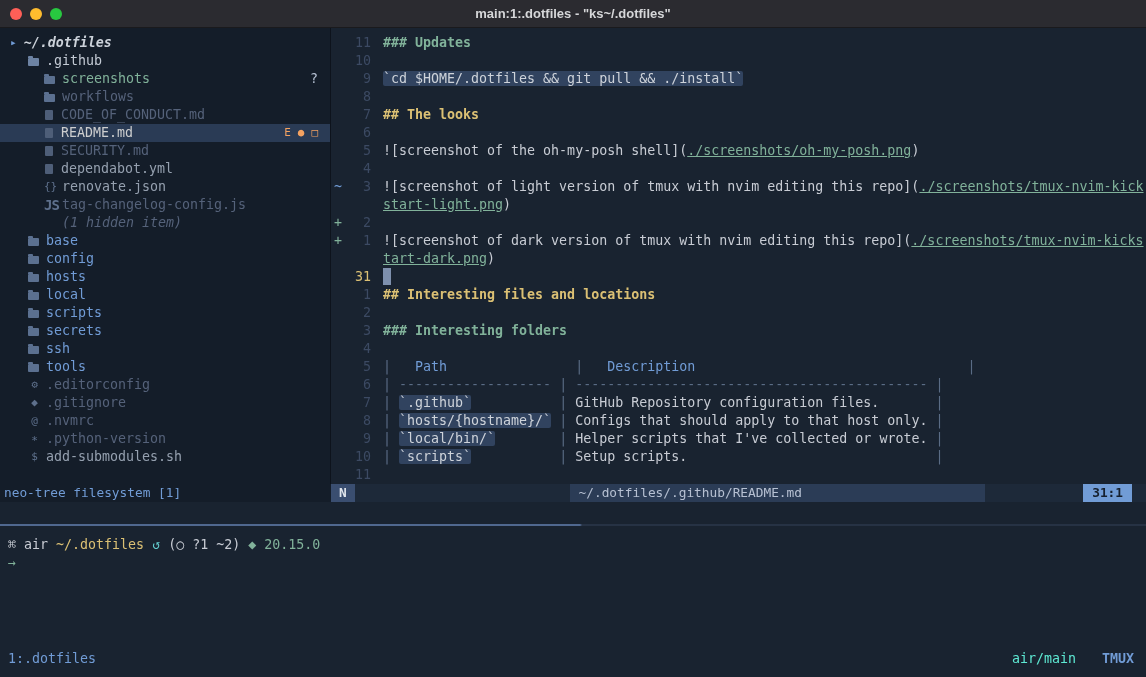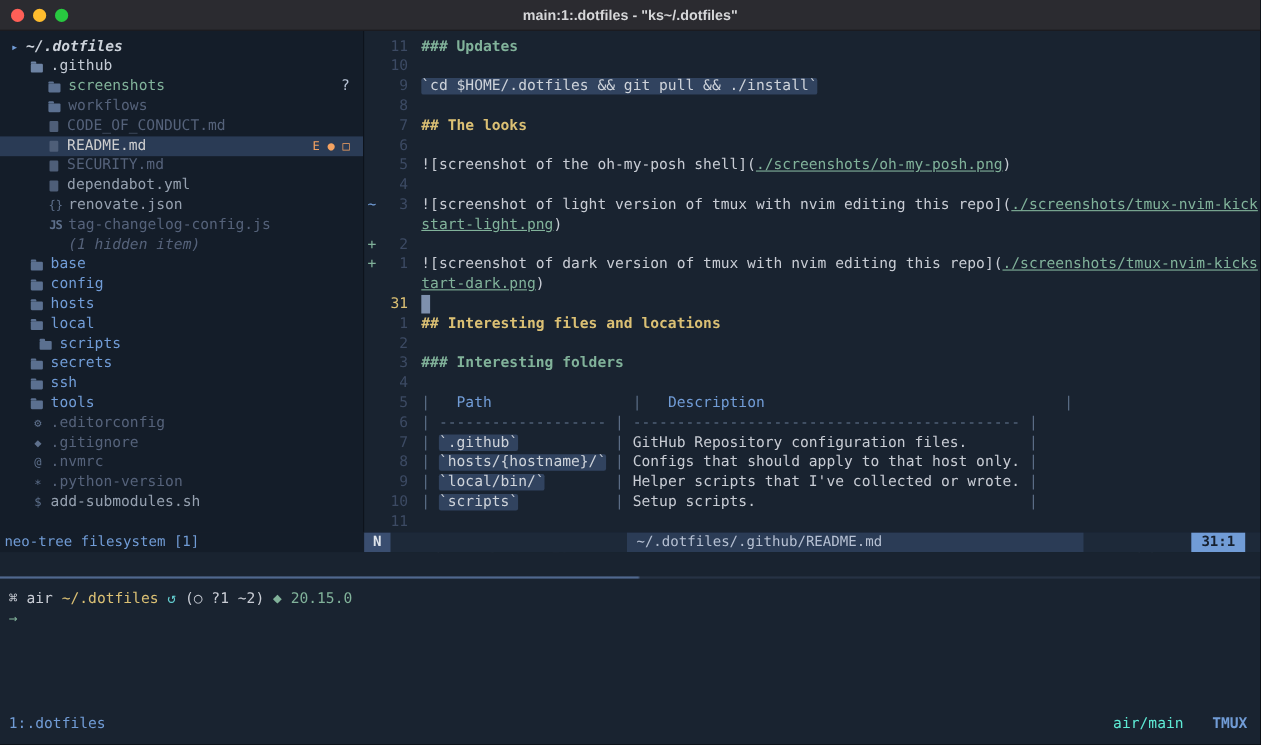--- a/index.html
+++ b/index.html
@@ -18,21 +18,21 @@
   .trow { height:18px; display:flex; align-items:center; white-space:nowrap; }
   .trow.sel { background:#2a3b55; }
   .troot { padding-left:10px; font-weight:bold; font-style:italic; color:#ccd2da; }
   .rootarrow { color:#719cd6; margin-right:7px; font-style:normal; font-size:11px; }
   .ticon { display:inline-block; margin-right:7px; flex:none; position:relative; }
   .ticon.folder, .ticon.folder-open { width:11px; height:8px; background:#5b7090; border-radius:1px; margin-top:1px; }
   .ticon.folder::before, .ticon.folder-open::before { content:""; position:absolute; top:-2px; left:0; width:5px; height:2px; background:#5b7090; border-radius:1px 1px 0 0; }
   .ticon.folder-open { background:#6d83a3; } .ticon.folder-open::before{ background:#6d83a3; }
   .ticon.file { width:8px; height:10px; background:#4e5e78; border-radius:1px; margin-left:1px; margin-right:8px; }
   .tglyph { display:inline-block; width:13px; margin-right:5px; text-align:center; color:#5e708c; font-size:11px; flex:none; }
-  .tglyph.i-js { font-size:11px; font-weight:bold; letter-spacing:-1px; }
+  .tglyph.i-js { font-size:14px; font-weight:bold; letter-spacing:-1px; }
   .tlab.tone-blue{ color:#719cd6; } .tlab.tone-green{ color:#81b29a; } .tlab.tone-dim{ color:#55627a; }
   .tlab.tone-mid{ color:#95a0af; } .tlab.tone-bright{ color:#cdcecf; } .tlab.tone-fg{ color:#c3cad4; }
   .tlab.ital{ font-style:italic; }
   .tright { margin-left:auto; padding-right:12px; display:flex; gap:7px; align-items:center; }
   .tmark { color:#f4a261; font-size:11px; } .tbadge { color:#b7c2d4; }
   
   .editor { flex:1; padding-top:6px; font-size:13.3px; line-height:18px; overflow:hidden; }
   .eline { display:flex; height:18px; overflow:hidden; }
   .esign { width:14px; text-align:center; color:transparent; flex:none; }
   .esign.chg { color:#719cd6; } .esign.add { color:#81b29a; }
@@ -164,21 +164,21 @@
             <div class="trow" style="padding-left: 28px;">
               <span class="ticon folder"></span>
               <span class="tlab tone-blue">hosts</span>
               <span class="tright"></span>
             </div>
             <div class="trow" style="padding-left: 28px;">
               <span class="ticon folder"></span>
               <span class="tlab tone-blue">local</span>
               <span class="tright"></span>
             </div>
-            <div class="trow" style="padding-left: 36px; text-align: center;">
+            <div class="trow" style="padding-left: 28px; text-align: center;">
               <span class="ticon folder"></span>
               <span class="tlab tone-blue">scripts</span>
               <span class="tright"></span>
             </div>
             <div class="trow" style="padding-left: 28px;">
               <span class="ticon folder"></span>
               <span class="tlab tone-blue">secrets</span>
               <span class="tright"></span>
             </div>
             <div class="trow" style="padding-left: 28px; align-items: center;">

